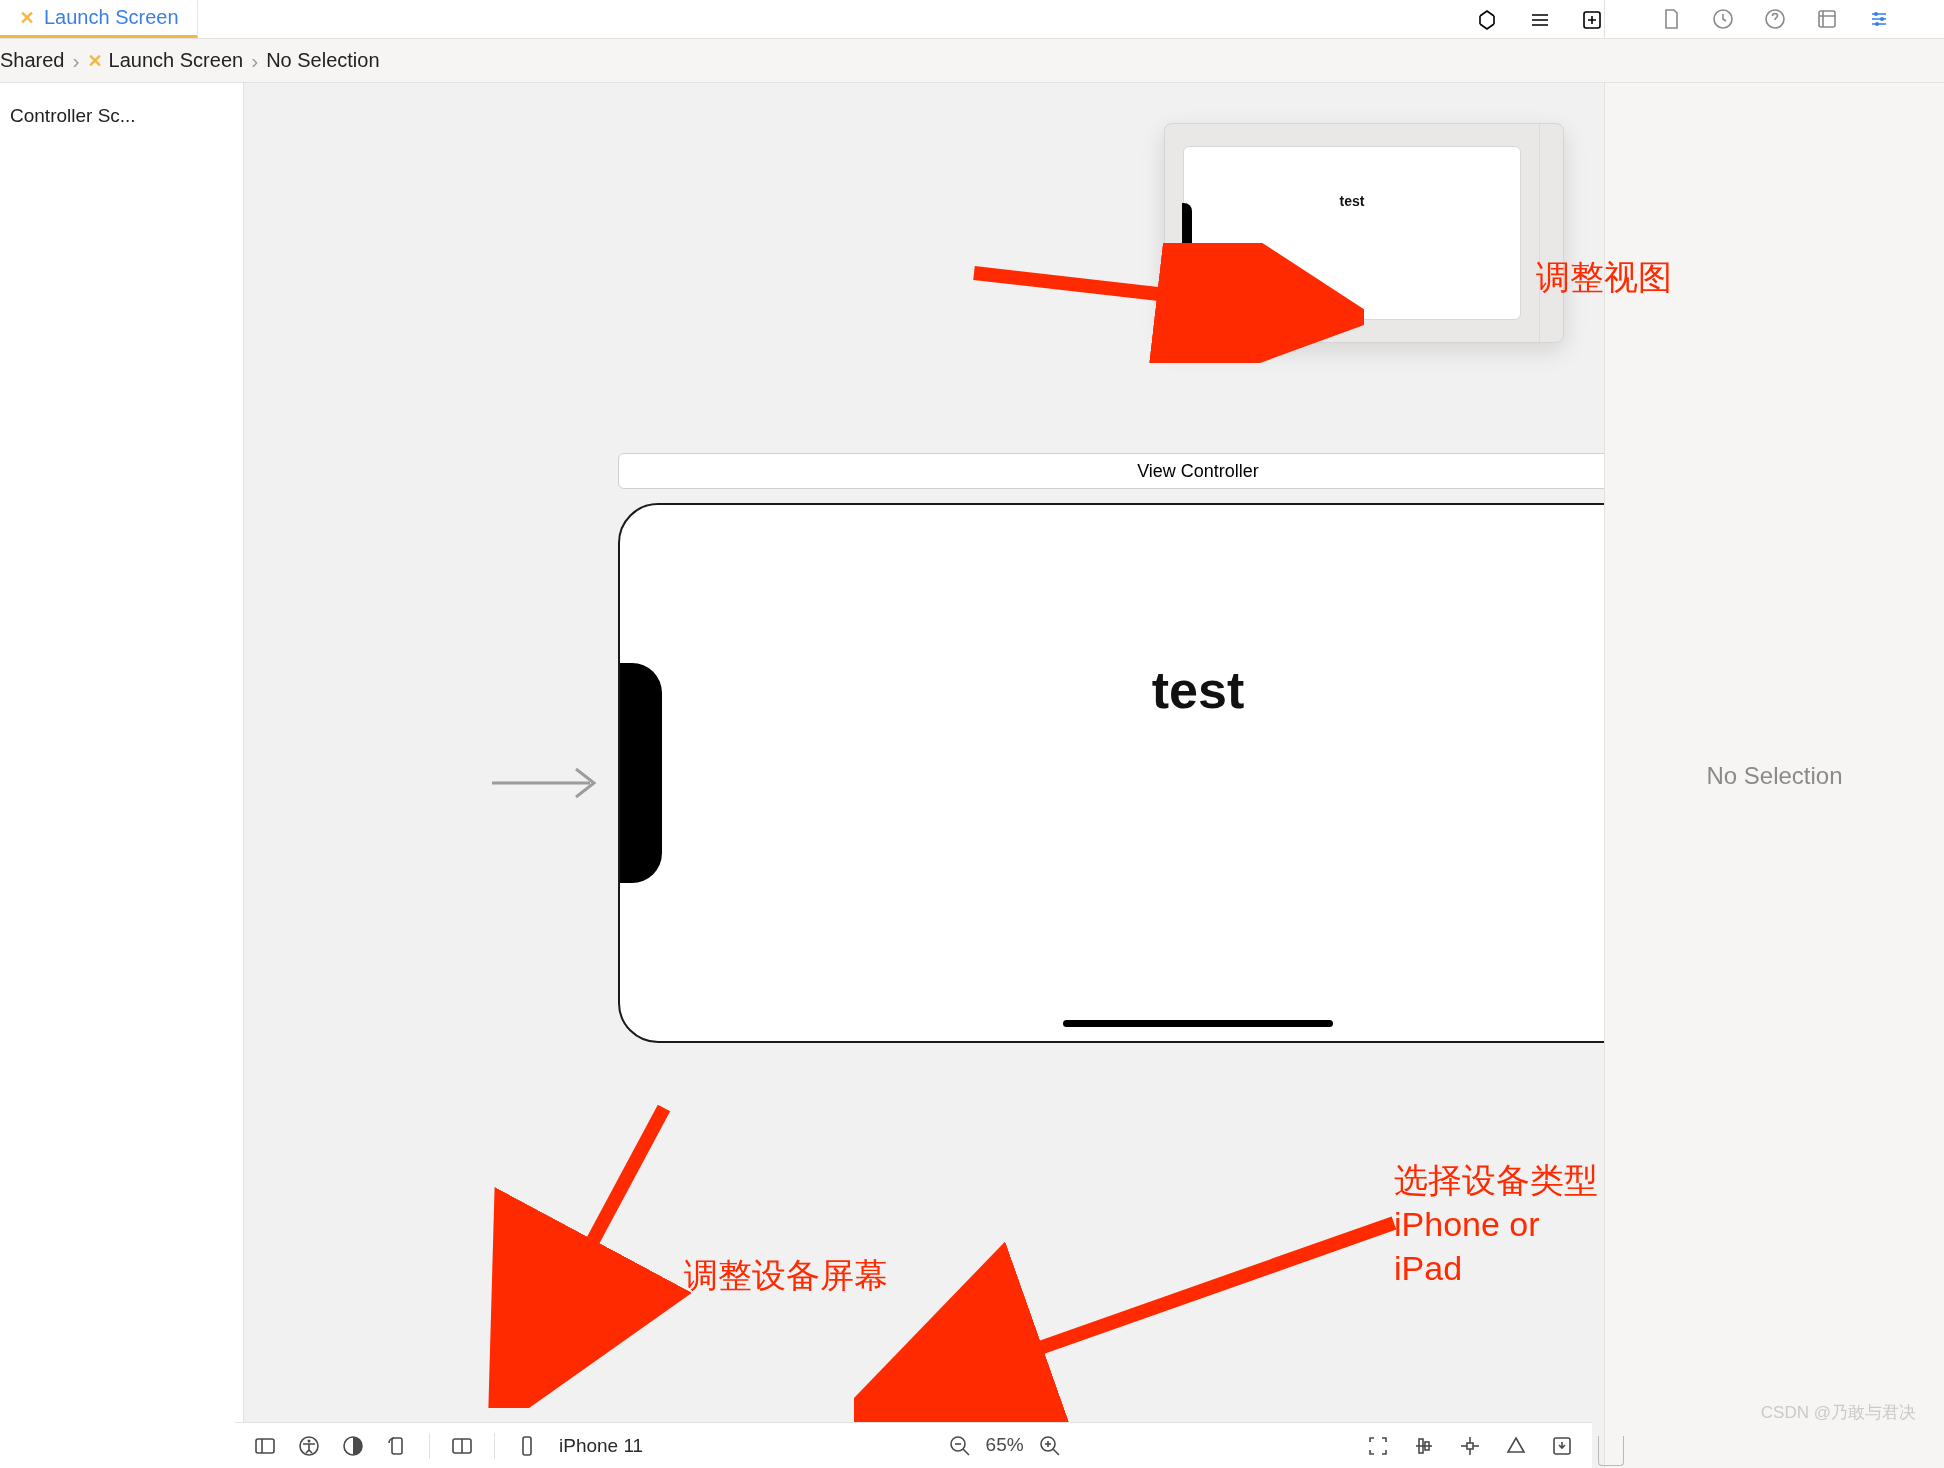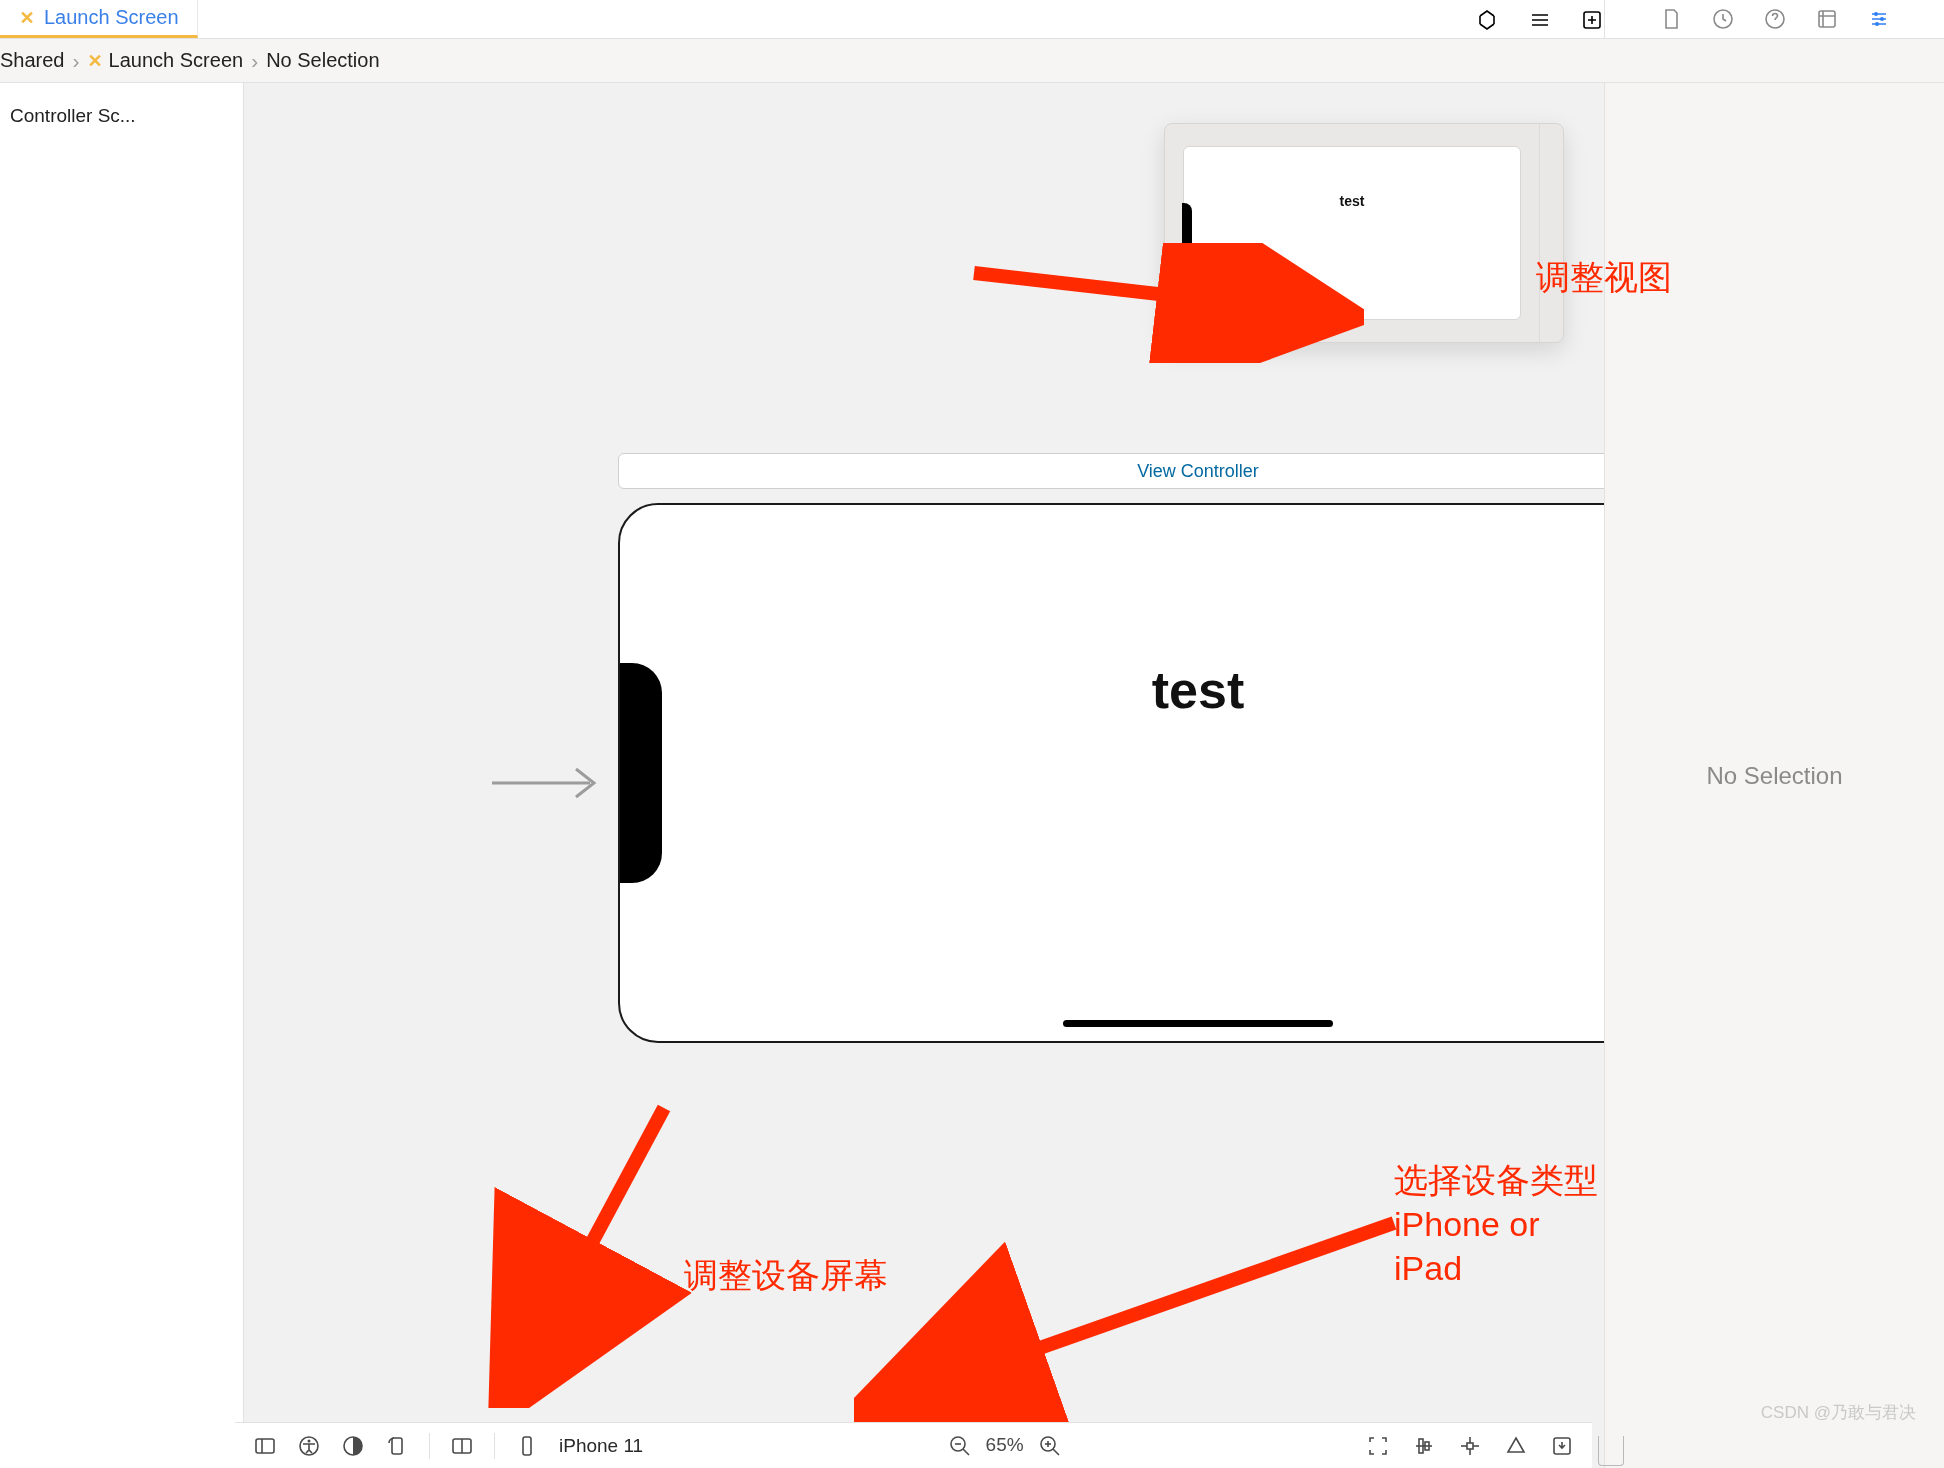--- a/index.html
+++ b/index.html
@@ -34,21 +34,21 @@
 .inspector-panel .no-sel { color: #8a8a8a; font-size: 24px; }
 
 
 .minimap { position: absolute; top: 40px; right: 40px; width: 400px; height: 220px; background: #e9e8e7; border: 1px solid #d6d5d4; border-radius: 8px; box-shadow: 0 8px 24px rgba(0,0,0,0.12); display: flex; }
 .minimap-inner { margin: 22px 18px; background: #fff; border: 1px solid #d8d7d6; border-radius: 6px; flex: 1; position: relative; display: flex; align-items: center; justify-content: center; }
 .minimap-notch { position: absolute; left: -2px; top: 50%; transform: translateY(-50%); width: 10px; height: 60px; background: #000; border-radius: 0 8px 8px 0; }
 .minimap-text { font-size: 14px; font-weight: 800; color: #111; position: relative; top: -32px; }
 .minimap-scrollbar { width: 24px; background: transparent; border-left: 1px solid #dcdbda; }
 
 
-.vc-title { position: absolute; top: 370px; left: 374px; width: 1160px; height: 36px; background: #fff; border: 1px solid #cfcfcf; border-radius: 6px; display: flex; align-items: center; justify-content: center; font-size: 18px; color: #0369a1; }
+.vc-title { position: absolute; top: 370px; left: 374px; width: 1160px; height: 36px; background: #fff; border: 1px solid #cfcfcf; border-radius: 6px; display: flex; align-items: center; justify-content: center; font-size: 18px; color: #000000; }
 .device-frame { position: absolute; top: 420px; left: 374px; width: 1160px; height: 540px; background: #fff; border: 2px solid #1a1a1a; border-radius: 40px; overflow: hidden; }
 .device-notch { position: absolute; left: -2px; top: 50%; transform: translateY(-50%); width: 44px; height: 220px; background: #000; border-radius: 0 30px 30px 0; }
 .device-test { position: absolute; top: 155px; left: 50%; transform: translateX(-50%); font-weight: 900; font-size: 52px; color: #111; }
 .device-homebar { position: absolute; bottom: 14px; left: 50%; transform: translateX(-50%); width: 270px; height: 7px; background: #000; border-radius: 4px; }
 .entry-arrow { position: absolute; top: 680px; left: 246px; width: 120px; height: 40px; display: flex; align-items: center; }
 .entry-arrow svg { stroke: #9c9c9c; }
 
 
 .bottom-bar { position: absolute; bottom: 0; left: 235px; right: 352px; height: 46px; background: #fff; border-top: 1px solid #e2e2e2; display: flex; align-items: center; padding: 0 18px; gap: 20px; color: #4a4a4a; font-size: 19px; }
 .bottom-bar .sep { width: 1px; height: 26px; background: #e1e1e1; }

